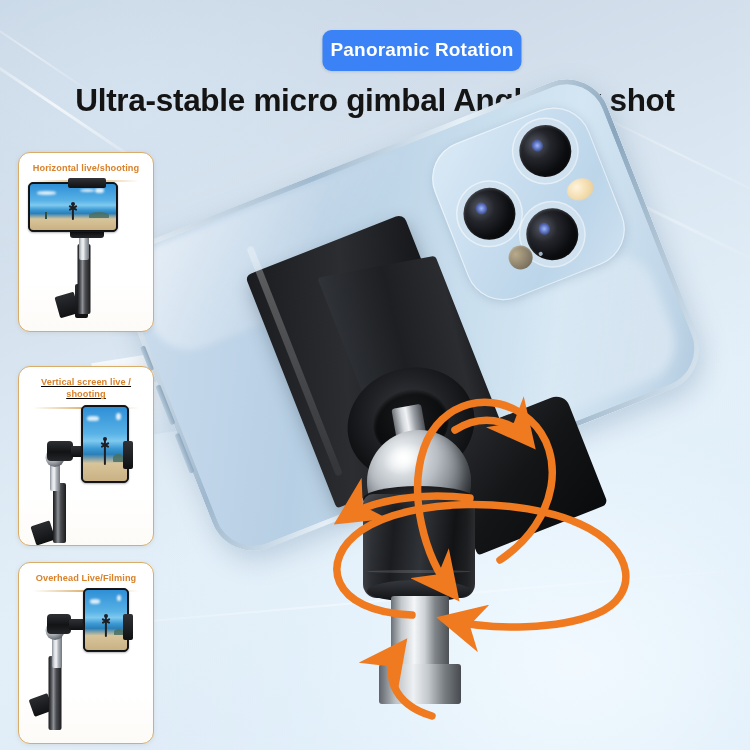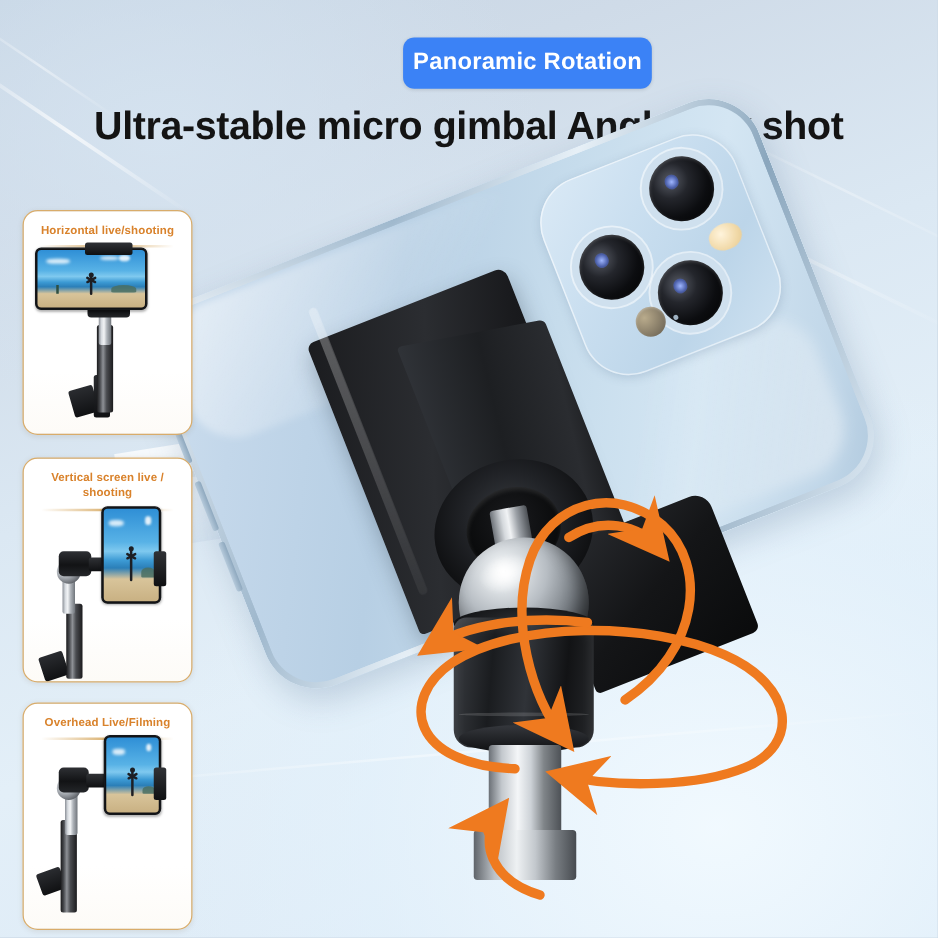--- a/index.html
+++ b/index.html
@@ -58,22 +58,22 @@
   }
 
   
   .card{
     position:absolute;left:18px;width:134px;
     background:linear-gradient(180deg,#ffffff 0%,#ffffff 72%,#fdfbf7 100%);
     border:1.6px solid #d9ac6a;border-radius:12px;
     box-shadow:0 1px 4px rgba(120,100,70,.13);
     overflow:hidden;
   }
-  .c1{top:168px;height:178px;}
-  .c2{top:366px;height:178px;}
+  .c1{top:152px;height:178px;}
+  .c2{top:366px;height:178px;text-decoration:underline;}
   .c3{top:562px;height:180px;}
   .card-label{
     color:#d9822b;font-size:9.2px;font-weight:bold;text-align:center;
     padding:9px 6px 0;line-height:1.35;letter-spacing:.1px;
   }
   .card-rule{
     height:2px;margin:6px 14px 0;
     background:linear-gradient(90deg,rgba(217,172,106,0),rgba(212,163,86,.85),rgba(217,172,106,0));
   }
   .card-art{position:relative;flex:1;height:calc(100% - 42px);}

